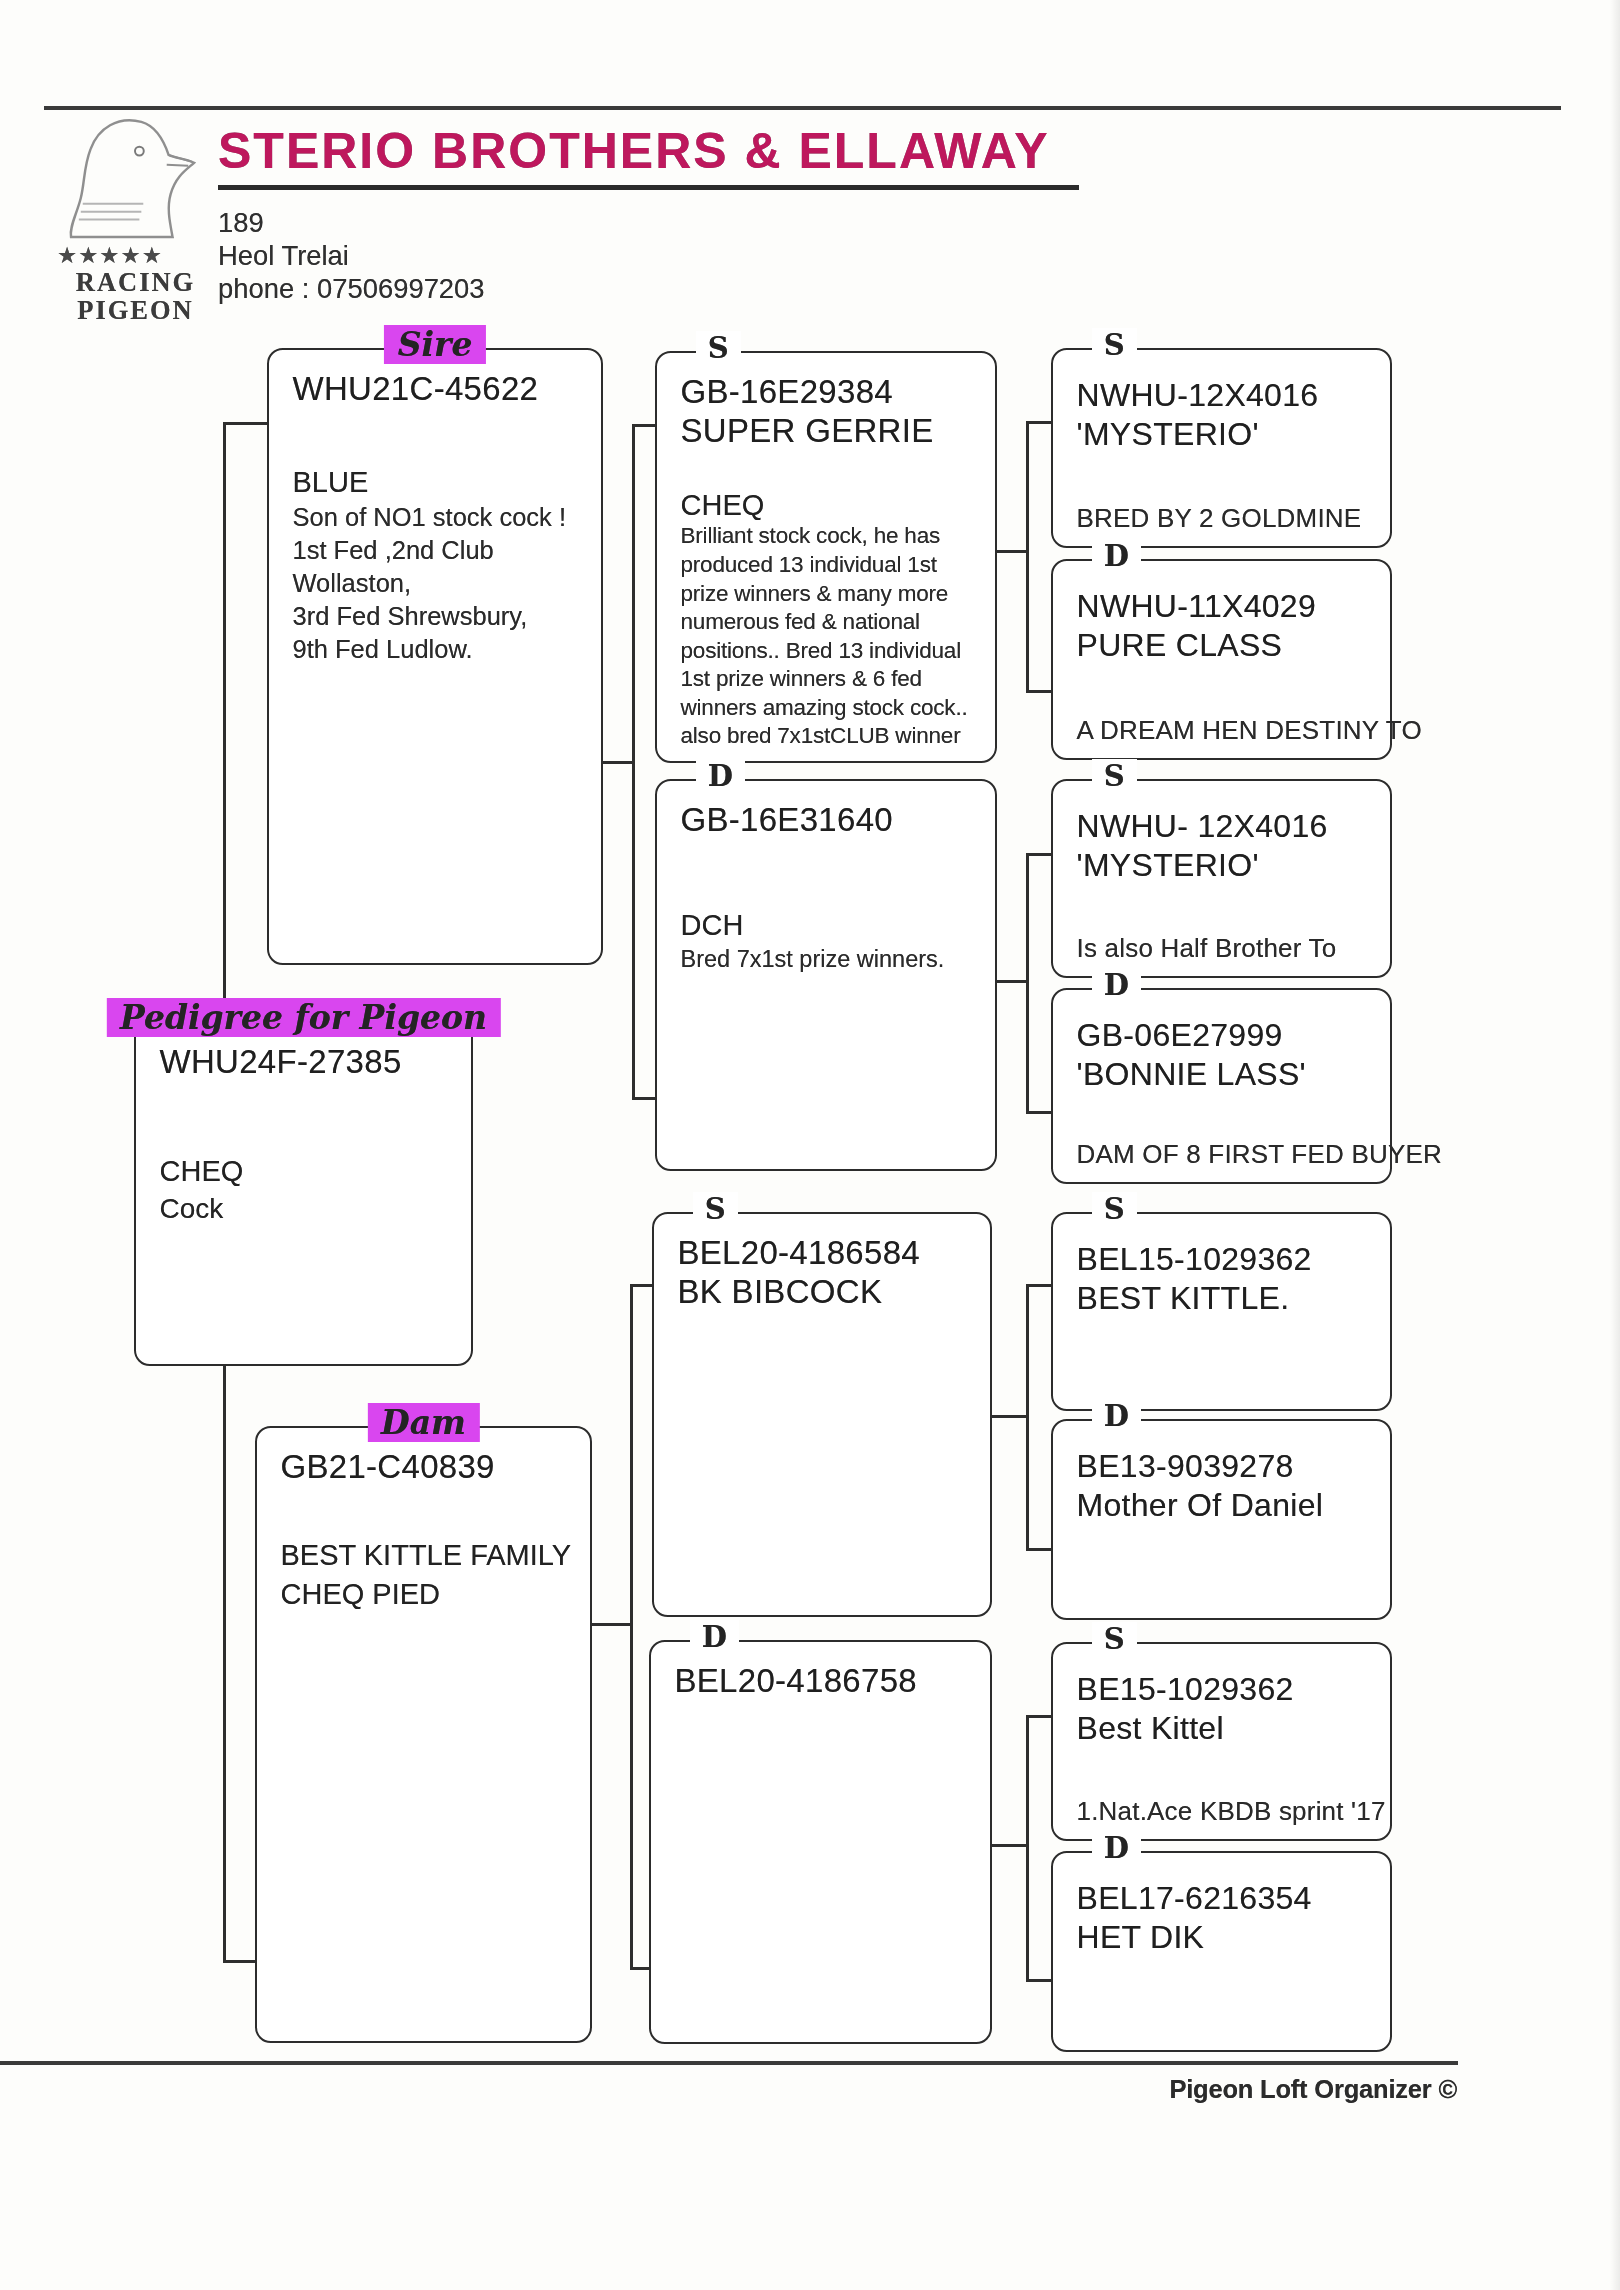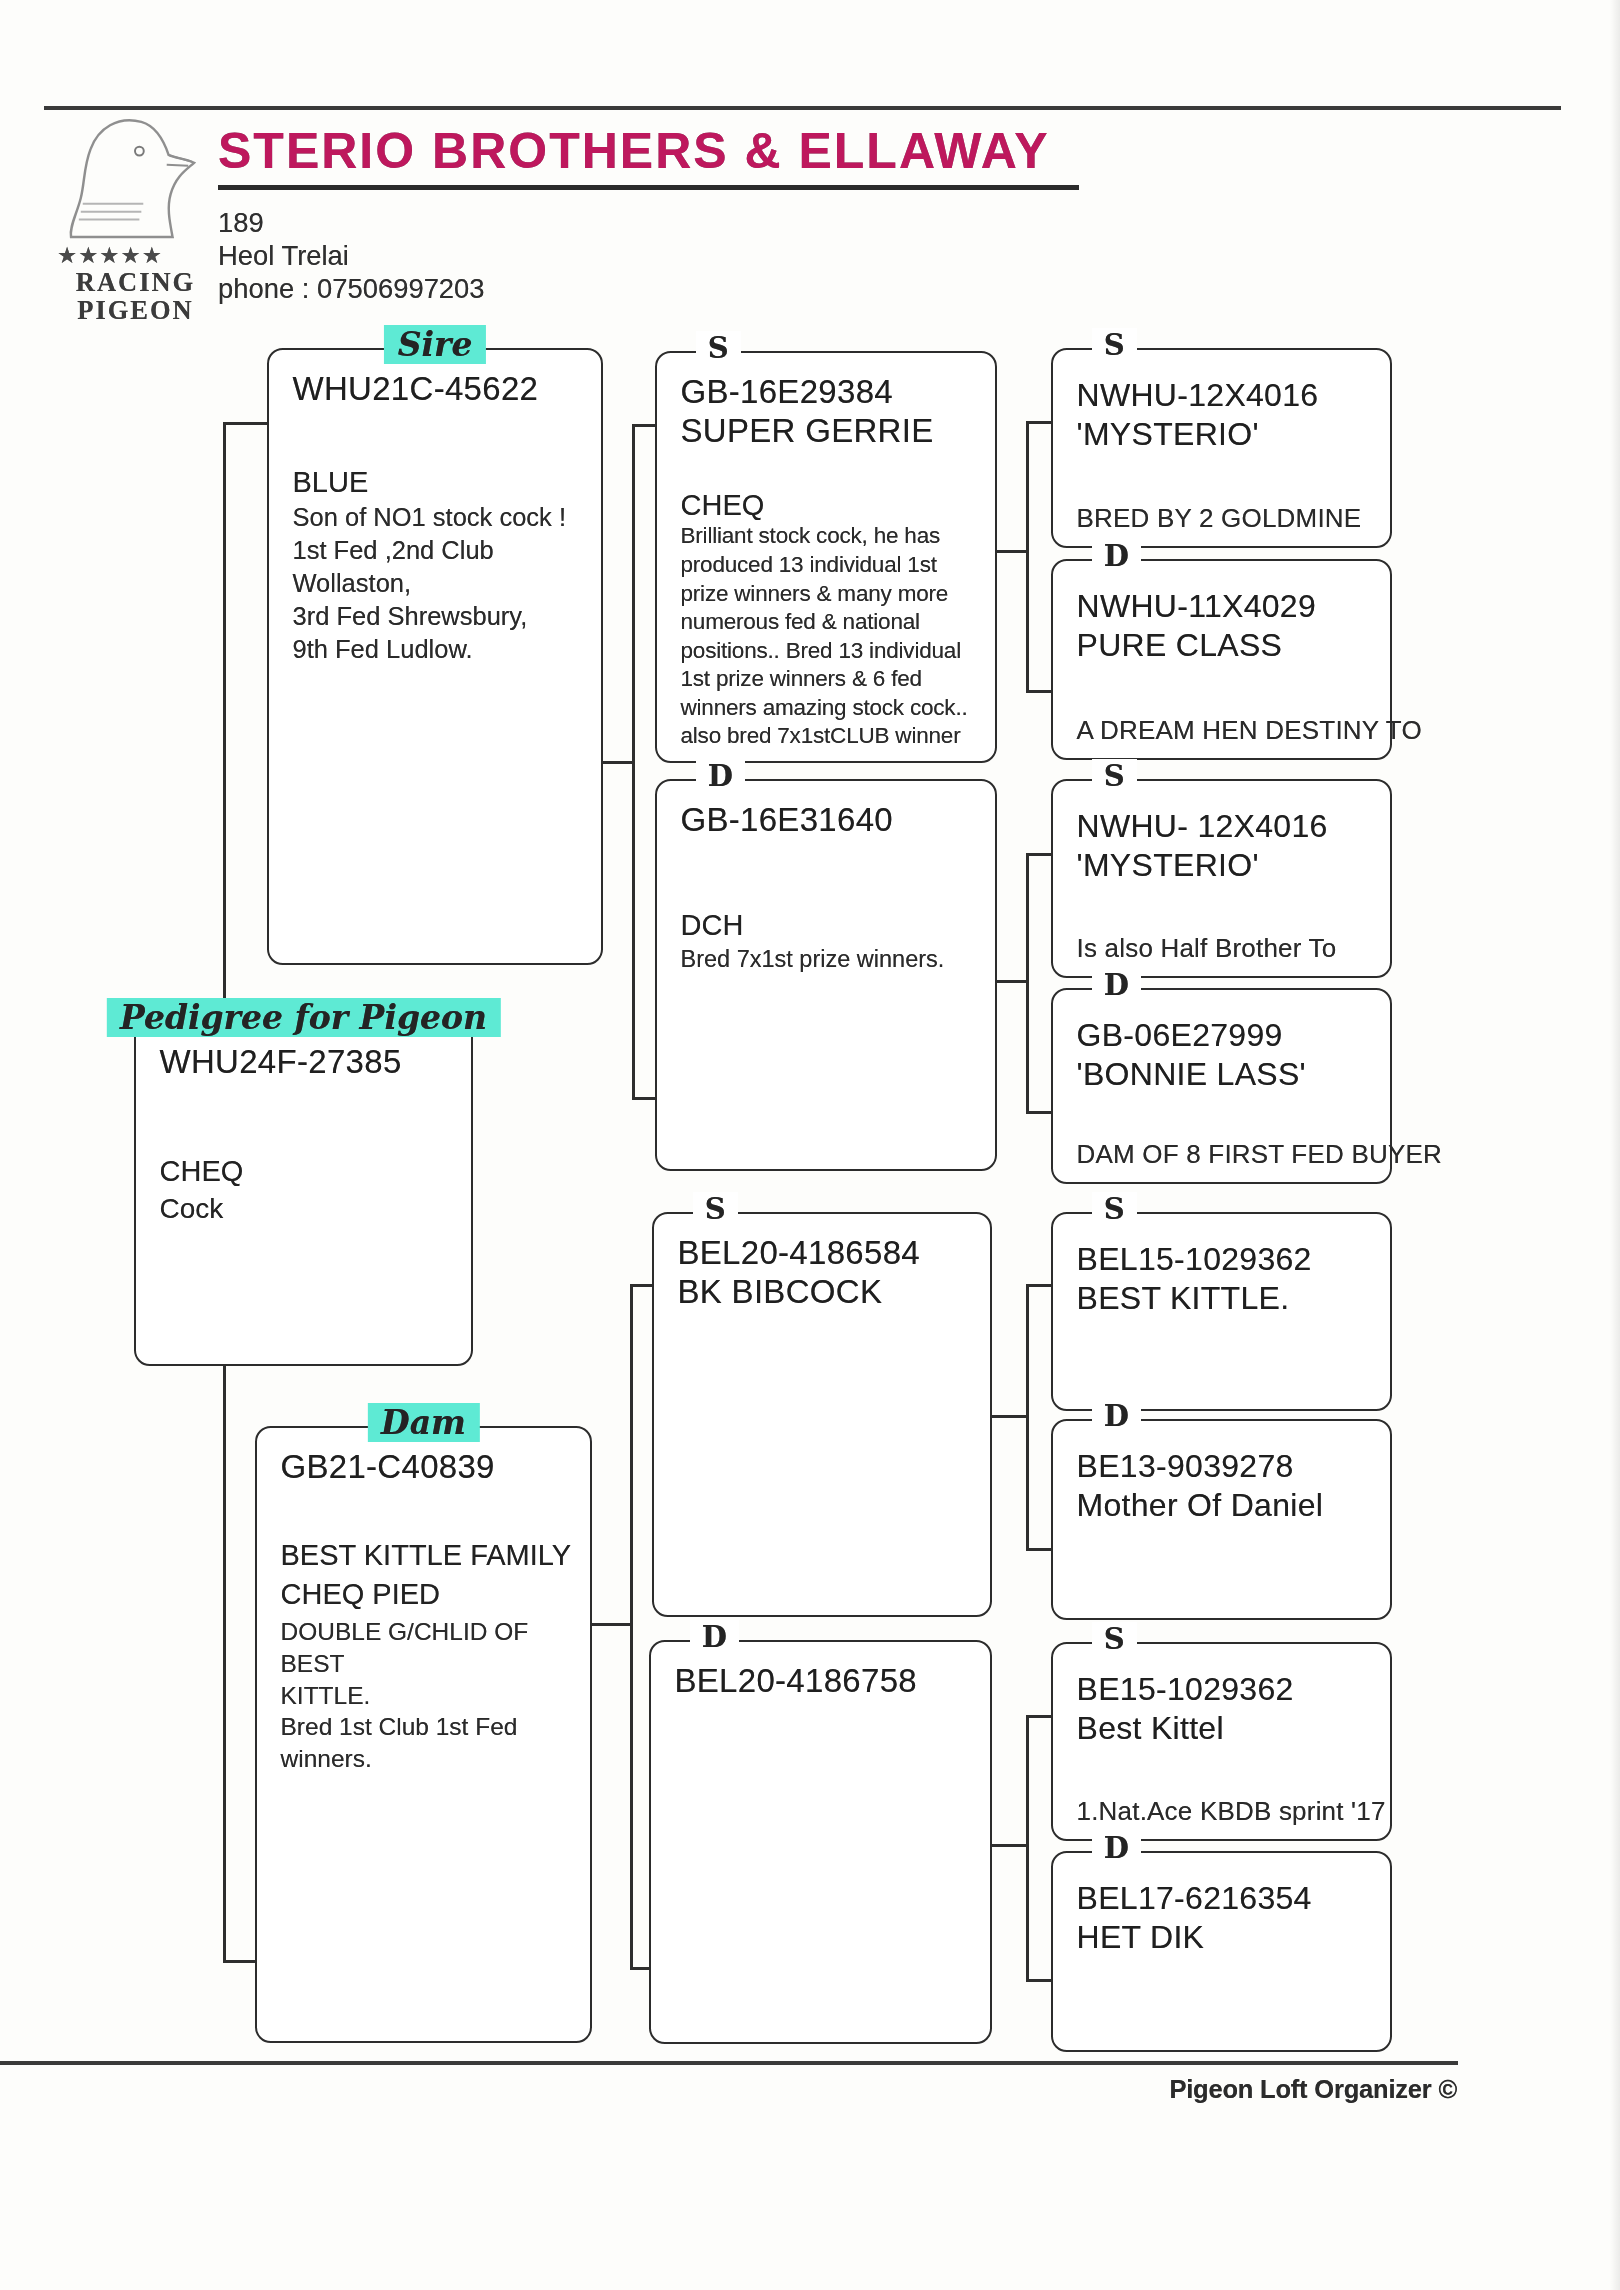--- a/index.html
+++ b/index.html
@@ -13,21 +13,21 @@
   
   .logo{position:absolute;left:57px;top:114px;width:157px;text-align:left;}
   .logo-stars{font-size:22.5px;letter-spacing:1px;color:#4a4a4a;line-height:1;margin-top:2px;}
   .logo-word{font-family:"Liberation Serif",serif;font-weight:bold;font-size:26.5px;letter-spacing:2px;color:#3b3b3b;line-height:1.08;text-align:center;}
   .brand{position:absolute;left:218px;top:122px;margin:0;font-size:50px;font-weight:bold;letter-spacing:2px;color:#be185d;white-space:nowrap;}
   .brand-underline{position:absolute;left:218px;top:185px;width:861px;height:4.9px;background:#2b2b2b;}
   .addr{position:absolute;left:218px;top:206px;font-size:27.4px;line-height:33px;color:#2f2f2f;}
   
   .pbox{position:absolute;box-sizing:border-box;background:#fff;border:2.9px solid #2c2c2c;border-radius:15.7px;padding:19.6px 13.7px 11.8px 23.5px;z-index:2;}
   .gen-tag{position:absolute;top:-22.5px;left:39px;background:#fff;padding:0 11.8px;font-family:"DejaVu Serif",serif;font-weight:bold;font-size:29px;color:#242424;line-height:1.2;}
-  .gen-title{position:absolute;top:-25.5px;left:50%;transform:translateX(-50%);background:#5eead4;padding:0 13.7px;font-family:"DejaVu Serif",serif;font-style:italic;font-weight:bold;font-size:33px;color:#242424;white-space:nowrap;line-height:1.2;}
+  .gen-title{position:absolute;top:-25.5px;left:50%;transform:translateX(-50%);background:#d946ef;padding:0 13.7px;font-family:"DejaVu Serif",serif;font-style:italic;font-weight:bold;font-size:33px;color:#242424;white-space:nowrap;line-height:1.2;}
   .ring{font-size:33px;line-height:1.18;letter-spacing:0.3px;color:#1f1f1f;}
   .colorline{font-size:29px;color:#222;}
   .desc{font-size:25.5px;line-height:1.3;white-space:pre-line;color:#2a2a2a;}
   .note{position:absolute;left:23.5px;bottom:11.8px;font-size:26px;letter-spacing:0.2px;color:#2a2a2a;white-space:nowrap;}
   .sire-box .colorline{margin-top:57px;}
   .sire-box .desc{margin-top:2px;}
   .subject-box .colorline{margin-top:73px;}
   .subject-box .sexline{font-size:28px;margin-top:5.9px;}
   .dam-box .nameline{margin-top:49px;font-size:29px;line-height:1.35;color:#222;}
   .dam-box .desc{font-size:24.5px;margin-top:2px;}
@@ -124,24 +124,20 @@
 1st Fed ,2nd Club Wollaston,
 3rd Fed Shrewsbury,
 9th Fed Ludlow.</div>
   </div>
 
   <div class="pbox dam-box" style="left:255px;top:1426px;width:337px;height:617px;">
     <div class="gen-title">Dam</div>
     <div class="ring">GB21-C40839</div>
     <div class="nameline">BEST KITTLE FAMILY</div>
     <div class="nameline" style="margin-top:0;">CHEQ PIED</div>
-    <div class="desc">DOUBLE G/CHLID OF BEST
-KITTLE.
-Bred 1st Club 1st Fed
-winners.</div>
   </div>
 
   <div class="pbox s1-box" style="left:655px;top:351px;width:342px;height:412px;">
     <div class="gen-tag">S</div>
     <div class="ring">GB-16E29384</div>
     <div class="ring">SUPER GERRIE</div>
     <div class="colorline">CHEQ</div>
     <div class="desc">Brilliant stock cock, he has
 produced 13 individual 1st
 prize winners &amp; many more

